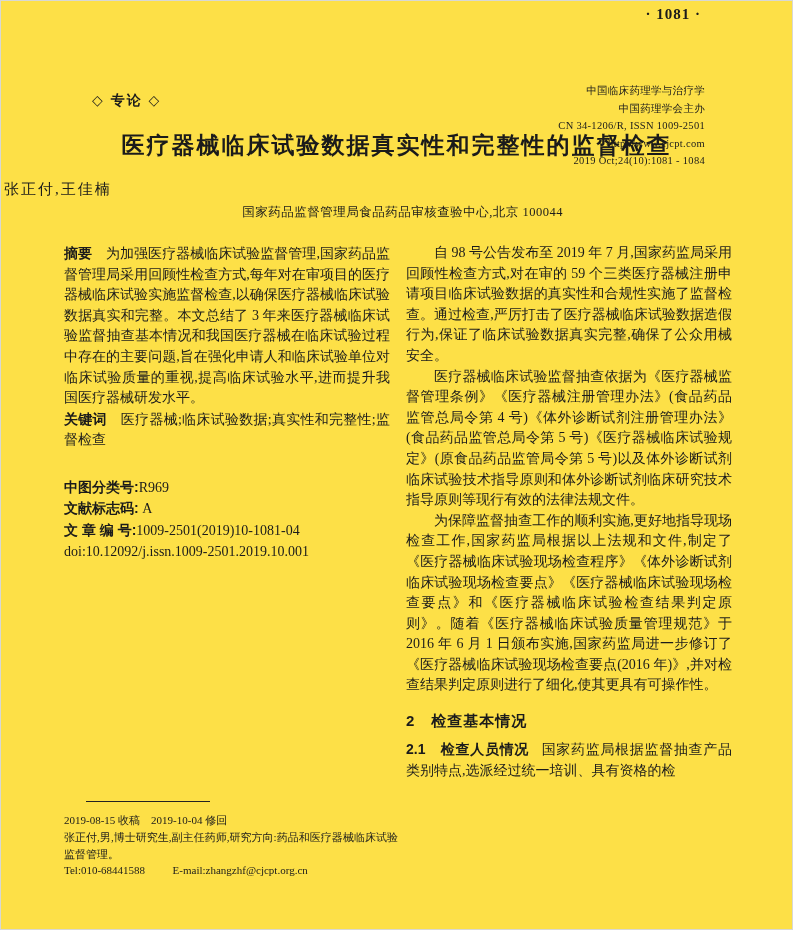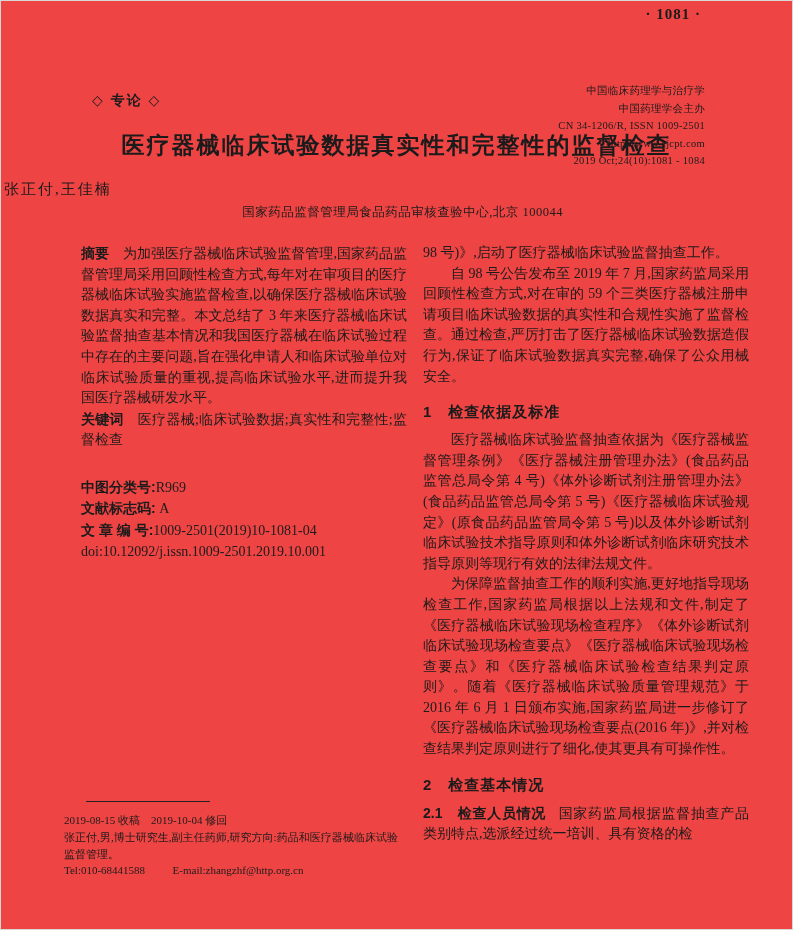--- a/index.html
+++ b/index.html
@@ -1,18 +1,18 @@
 <!DOCTYPE html>
 <html><head>
 <meta charset="utf-8">
 <style>
   html,body{margin:0;padding:0;background:#e9e9e6;}
   .page{
     position:relative;width:793px;height:930px;margin:0 auto;
-    background:#ef4444;color:#1b1b1b;overflow:hidden;
+    background:#fde047;color:#1b1b1b;overflow:hidden;
     font-family:"Liberation Serif","DejaVu Serif",serif;
     box-shadow:inset 0 0 0 1px #d8d8d4;
   }
   .page-number{
     position:absolute;top:6px;right:92px;
     font-size:15px;font-weight:bold;letter-spacing:1px;
   }
   .section-label{
     position:absolute;top:92px;left:92px;
     font-family:"Liberation Sans","DejaVu Sans",sans-serif;
@@ -28,21 +28,21 @@
   }
   .authors{
     position:absolute;top:180px;left:4px;width:100%;text-align:left;
     font-size:15px;letter-spacing:2px;
   }
   .affiliation{
     position:absolute;top:204px;left:0;width:100%;text-align:center;
     font-size:12.5px;letter-spacing:.5px;padding-left:6px;
   }
   .columns{
-    position:absolute;top:243px;left:81px;width:668px;height:687px;
+    position:absolute;top:243px;left:64px;width:668px;height:687px;
     display:flex;gap:16px;overflow:hidden;
   }
   .col{width:326px;}
   .col p{margin:0;font-size:14px;line-height:20.6px;text-align:justify;}
   .indent{text-indent:2em;}
   .hd-label{
     font-family:"Liberation Sans","DejaVu Sans",sans-serif;
     font-weight:bold;
   }
   .abstract .hd-label,.keywords .hd-label{margin-right:1em;}
@@ -97,34 +97,32 @@
       <div class="meta">
         <div><span class="hd-label">中图分类号:</span><span>R969</span></div>
         <div><span class="hd-label">文献标志码:</span> <span>A</span></div>
         <div><span class="hd-label">文 章 编 号:</span><span>1009-2501(2019)10-1081-04</span></div>
         <div>doi:10.12092/j.issn.1009-2501.2019.10.001</div>
       </div>
 
     </div>
 
     <div class="col">
-      <p class="p-first">98 号)》,启动了医疗器械临床试验监督抽查工作。</p>
       <p class="indent">自 98 号公告发布至 2019 年 7 月,国家药监局采用回顾性检查方式,对在审的 59 个三类医疗器械注册申请项目临床试验数据的真实性和合规性实施了监督检查。通过检查,严厉打击了医疗器械临床试验数据造假行为,保证了临床试验数据真实完整,确保了公众用械安全。</p>
 
-      <h2 class="h-section">1　检查依据及标准</h2>
       <p class="indent">医疗器械临床试验监督抽查依据为《医疗器械监督管理条例》《医疗器械注册管理办法》(食品药品监管总局令第 4 号)《体外诊断试剂注册管理办法》(食品药品监管总局令第 5 号)《医疗器械临床试验规定》(原食品药品监管局令第 5 号)以及体外诊断试剂临床试验技术指导原则和体外诊断试剂临床研究技术指导原则等现行有效的法律法规文件。</p>
       <p class="indent p-gap">为保障监督抽查工作的顺利实施,更好地指导现场检查工作,国家药监局根据以上法规和文件,制定了《医疗器械临床试验现场检查程序》《体外诊断试剂临床试验现场检查要点》《医疗器械临床试验现场检查要点》和《医疗器械临床试验检查结果判定原则》。随着《医疗器械临床试验质量管理规范》于 2016 年 6 月 1 日颁布实施,国家药监局进一步修订了《医疗器械临床试验现场检查要点(2016 年)》,并对检查结果判定原则进行了细化,使其更具有可操作性。</p>
 
       <h2 class="h-section">2　检查基本情况</h2>
       <p><span class="hd-label h-sub">2.1　检查人员情况</span><span>国家药监局根据监督抽查产品类别特点,选派经过统一培训、具有资格的检</span></p>
     </div>
 
   </div>
 
   <div class="footnote-rule"></div>
 
   <div class="footnote">
     <div>2019-08-15 收稿　2019-10-04 修回</div>
     <div>张正付,男,博士研究生,副主任药师,研究方向:药品和医疗器械临床试验监督管理。</div>
-    <div><span>Tel:010-68441588</span><span class="gap"></span><span>E-mail:zhangzhf@http.org.cn</span></div>
+    <div><span>Tel:010-68441588</span><span class="gap"></span><span>E-mail:zhangzhf@cjcpt.org.cn</span></div>
   </div>
 
 </div>
 
 </body></html>

